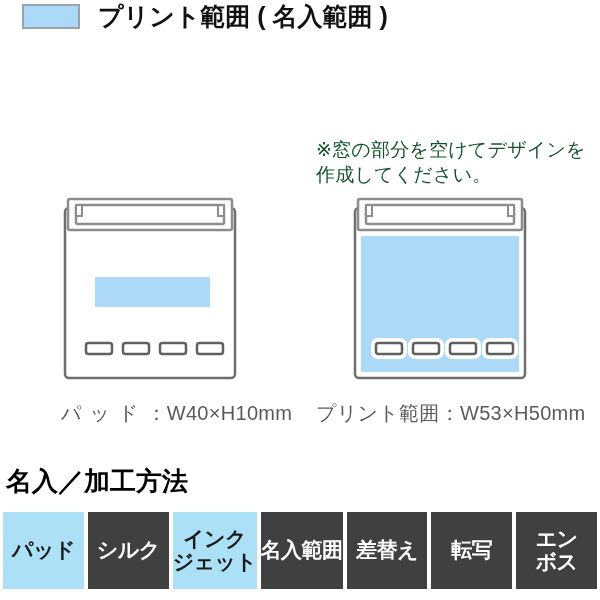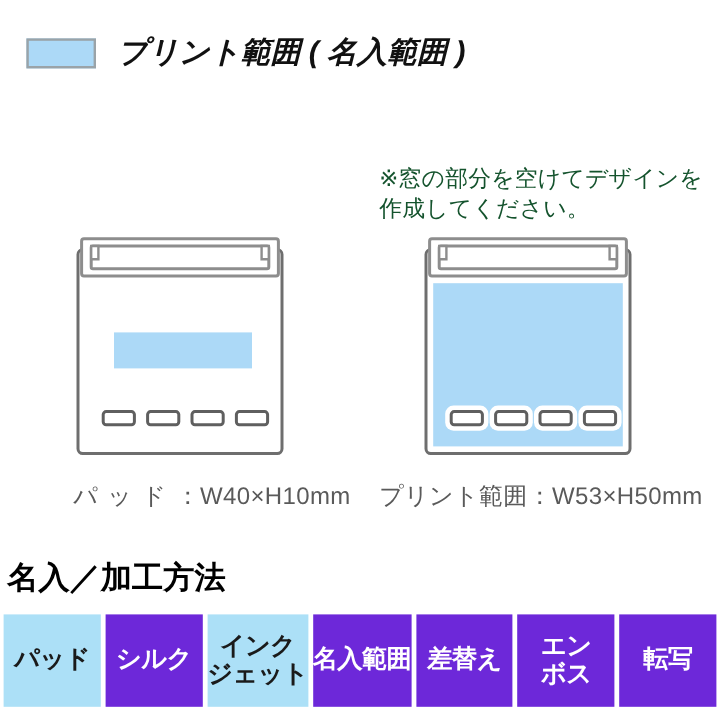--- a/index.html
+++ b/index.html
@@ -13,24 +13,23 @@
     position: relative;
     font-family: "Liberation Sans", "DejaVu Sans", sans-serif;
     color: #000000;
     overflow: hidden;
   }
 
   
   #legend {
     position: absolute;
     left: 22px;
-    top: 32px;
+    top: 4px;
     display: flex;
     align-items: flex-start;
-    font-style: italic;
   }
   #legend-swatch {
     width: 58px;
     height: 25px;
     background: #ACD9F7;
     border: 2px solid #9aa3a8;
     box-sizing: border-box;
   }
   #legend-label {
     margin-left: 18px;
@@ -110,21 +109,21 @@
     line-height: 1.05;
     box-sizing: border-box;
     letter-spacing: -0.5px;
     word-break: keep-all;
   }
   .method-box.active {
     background: #ACE0F7;
     color: #1a1a1a;
   }
   .method-box.inactive {
-    background: #6d28d9;
+    background: #404040;
     color: #ffffff;
   }
   .method-box .two-line { display: block; }
 </style>
 </head>
 <body>
 
 <div id="legend">
   <div id="legend-swatch"></div>
   <div id="legend-label">プリント範囲 ( 名入範囲 )</div>
@@ -201,21 +200,21 @@
       <span class="two-line">ジェット</span>
     </span>
   </div>
   <div class="method-box inactive">
     <span>名入範囲</span>
   </div>
   <div class="method-box inactive">
     <span>差替え</span>
   </div>
   <div class="method-box inactive">
+    <span>転写</span>
+  </div>
+  <div class="method-box inactive">
     <span>
       <span class="two-line">エン</span>
       <span class="two-line">ボス</span>
     </span>
   </div>
-  <div class="method-box inactive">
-    <span>転写</span>
-  </div>
 </div>
 
 </body></html>

